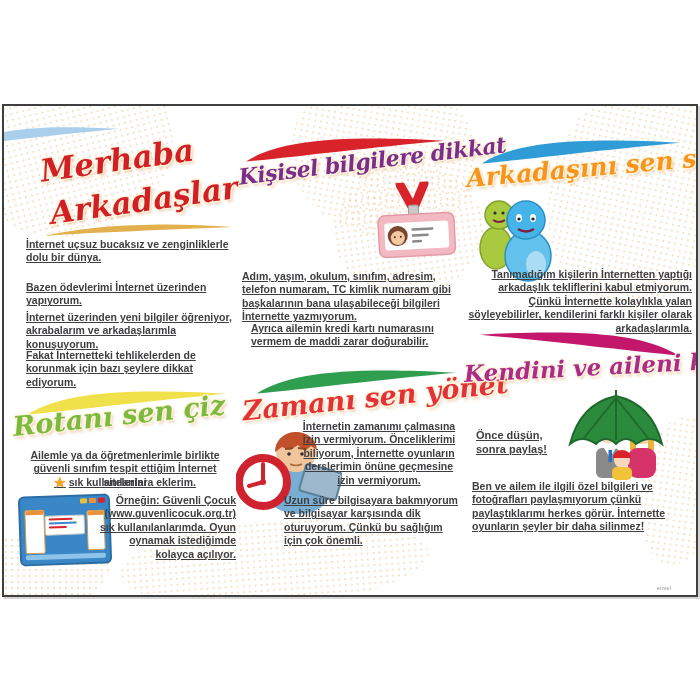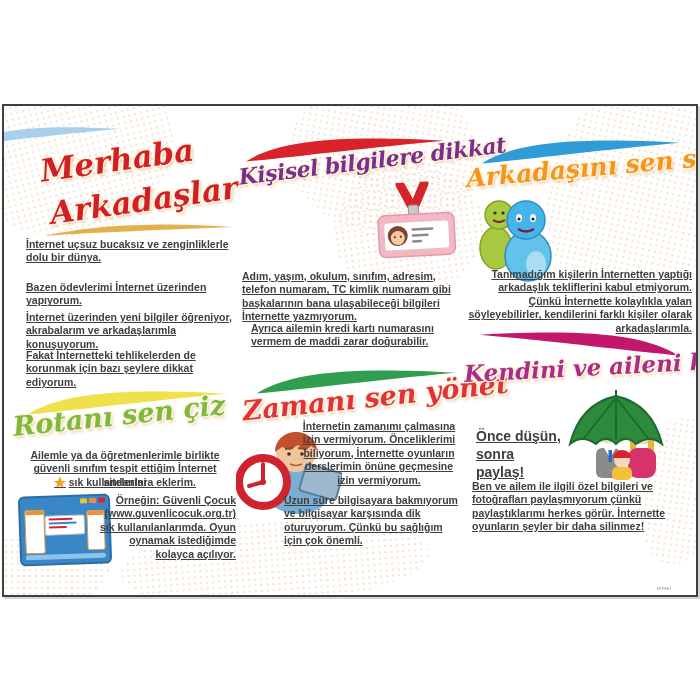--- a/index.html
+++ b/index.html
@@ -178,21 +178,21 @@
         <rect x="82" y="44" width="6" height="18" fill="#e8b53a"></rect>
       <circle cx="76" cy="48" r="8" fill="#f6d7bd"></circle>
       <rect x="62" y="60" width="28" height="30" rx="9" fill="#d6336b"></rect>
       <circle cx="56" cy="72" r="8" fill="#f6d7bd"></circle>
       <path d="M47,70 a9,8 0 0 1 18,0 z" fill="#d8232a"></path>
       <rect x="46" y="79" width="20" height="13" rx="5" fill="#f2c23a"></rect>
       <path d="M4,56 Q14,16 50,8 Q86,16 96,56 Q84,46 70,56 Q60,46 50,56 Q40,46 30,56 Q16,46 4,56 Z" fill="#2c8a3c" stroke="#1e6a2c" stroke-width="2"></path>
       <path d="M50,8 L50,2 M50,10 L18,50 M50,10 L82,50 M50,10 L50,52" stroke="#1e6a2c" stroke-width="2" fill="none"></path>
     </svg>
 
-    <div class="body-text" style="left:472px;top:322px;width:90px;font-size:14px;">
+    <div class="body-text" style="left:472px;top:322px;width:90px;font-size:11px;">
       <div>Önce düşün,</div>
       <div>sonra paylaş!</div>
     </div>
 
     <div class="body-text" style="left:468px;top:374px;width:222px;">Ben ve ailem ile ilgili özel bilgileri ve fotoğrafları paylaşmıyorum çünkü paylaştıklarımı herkes görür. İnternette oyunların şeyler bir daha silinmez!</div>
 
     <div class="watermark">eimel</div>
   </div>
 </div>
 

